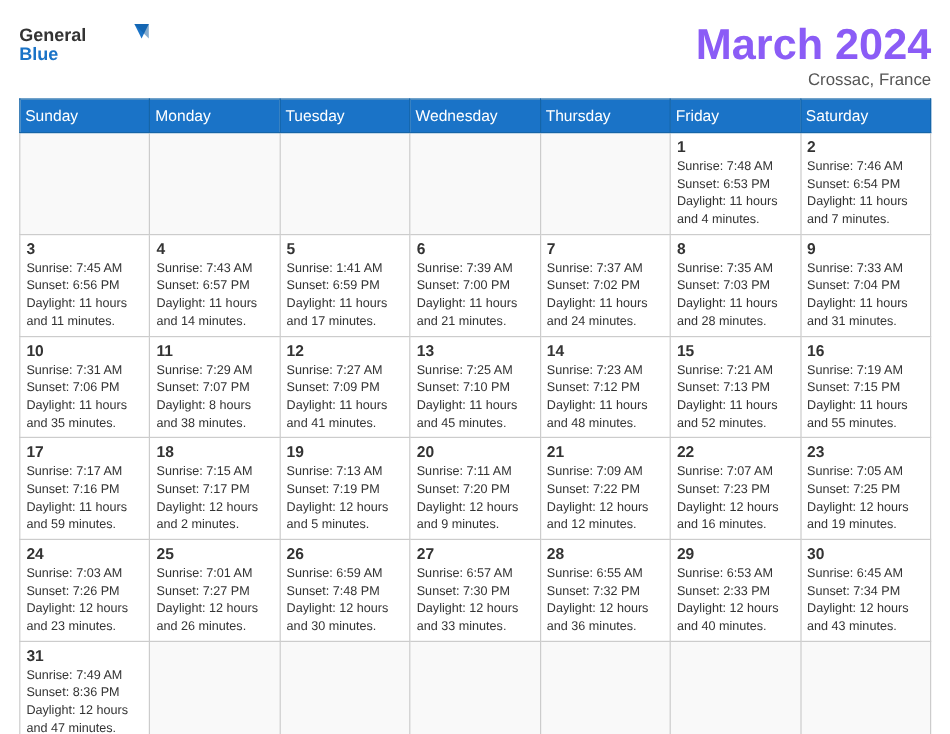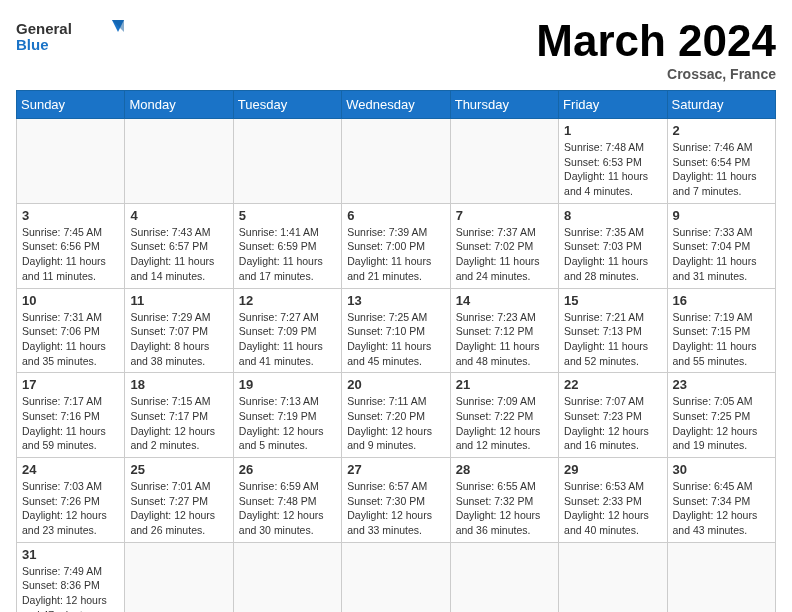--- a/index.html
+++ b/index.html
@@ -19,28 +19,27 @@
     }
     .logo {
       display: flex;
       align-items: center;
       gap: 4px;
     }
     .title-area {
       text-align: right;
     }
     .month-title {
-      font-size: 44px;
+      font-size: 36px;
       font-weight: bold;
-      color: #000000;
+      color: #8b5cf6;
     }
     .location {
       font-size: 14px;
       color: #555;
-      font-weight: bold;
     }
     .calendar {
       width: 100%;
       border-collapse: collapse;
       border: 1px solid #ccc;
     }
     .calendar th {
       background-color: #1a73c7;
       color: #fff;
       font-size: 13px;

